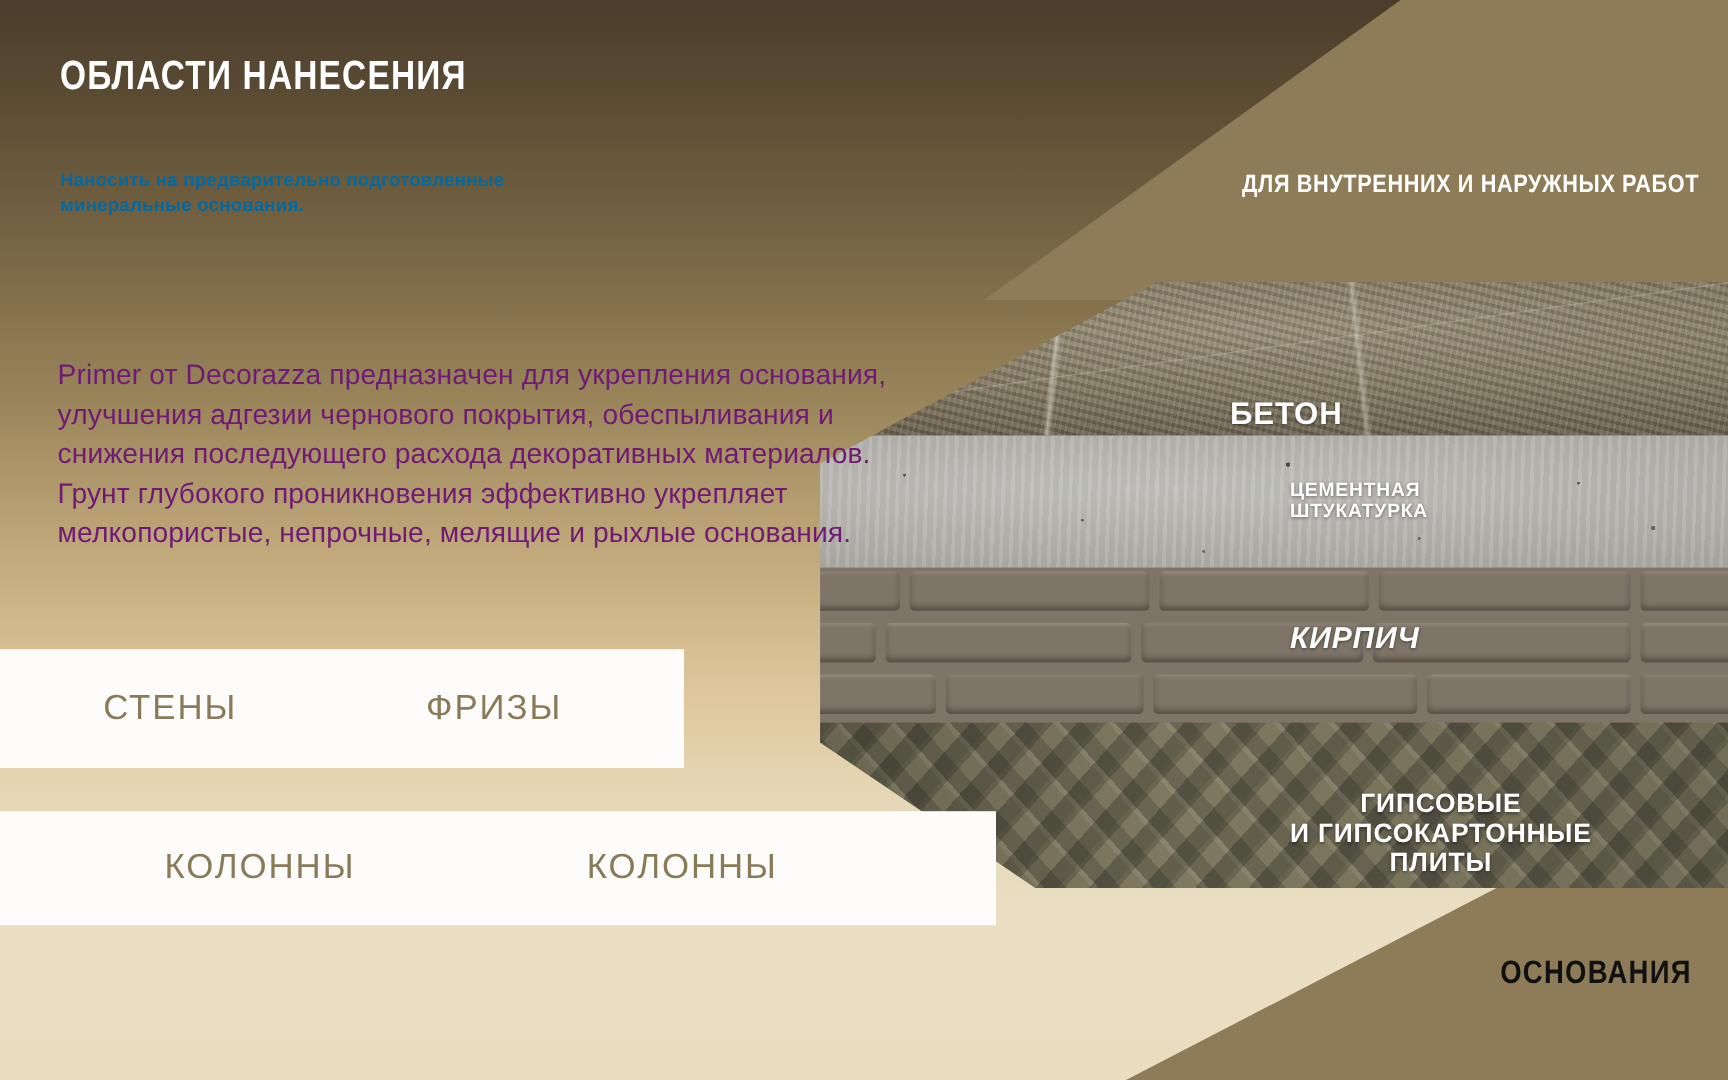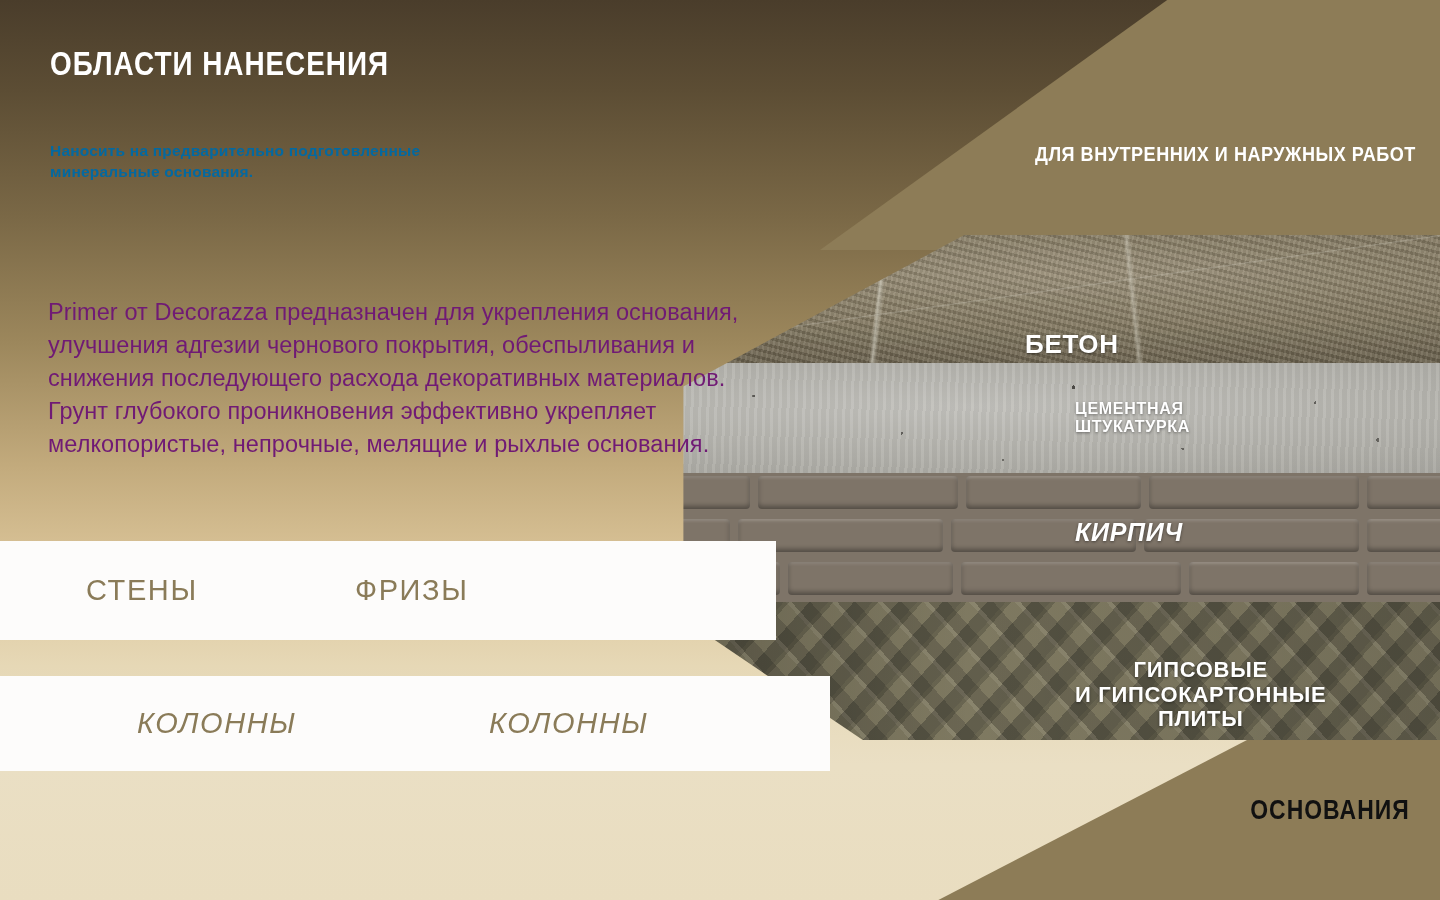--- a/index.html
+++ b/index.html
@@ -122,22 +122,22 @@
     position:absolute;left:48px;top:296px;width:740px;
     color:#701a75;font-size:23.5px;font-weight:400;line-height:1.40;
     letter-spacing:.1px;
   }
 
   
   .bar{
     position:absolute;left:0;background:#fdfcfb;
     display:flex;align-items:center;
   }
-  .bar1{top:541px;width:776px;height:99px;}
-  .bar2{top:676px;width:830px;height:95px;font-style:italic;}
+  .bar1{top:541px;width:570px;height:99px;}
+  .bar2{top:676px;width:830px;height:95px;}
   .bar-label{
     color:#8a7b58;font-size:29px;font-weight:400;letter-spacing:1.6px;
     white-space:nowrap;
   }
   .bar1 .l1{position:absolute;left:86px;}
   .bar1 .l2{position:absolute;left:355px;}
   .bar2 .l1{position:absolute;left:137px;}
   .bar2 .l2{position:absolute;left:489px;}
 
   

